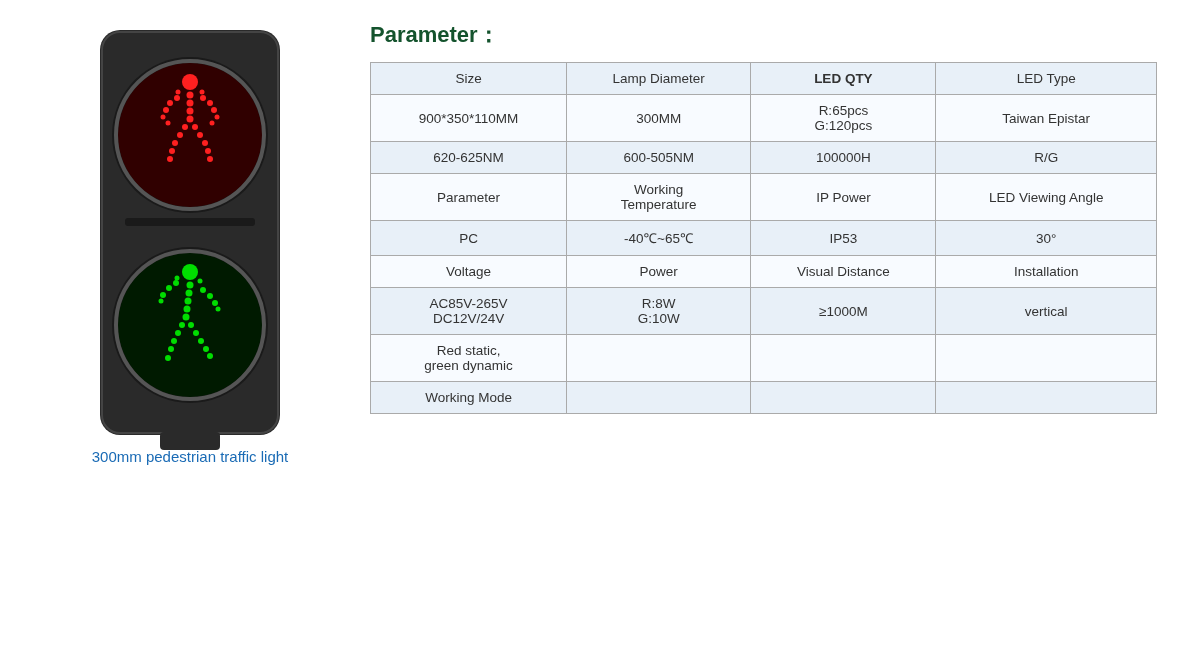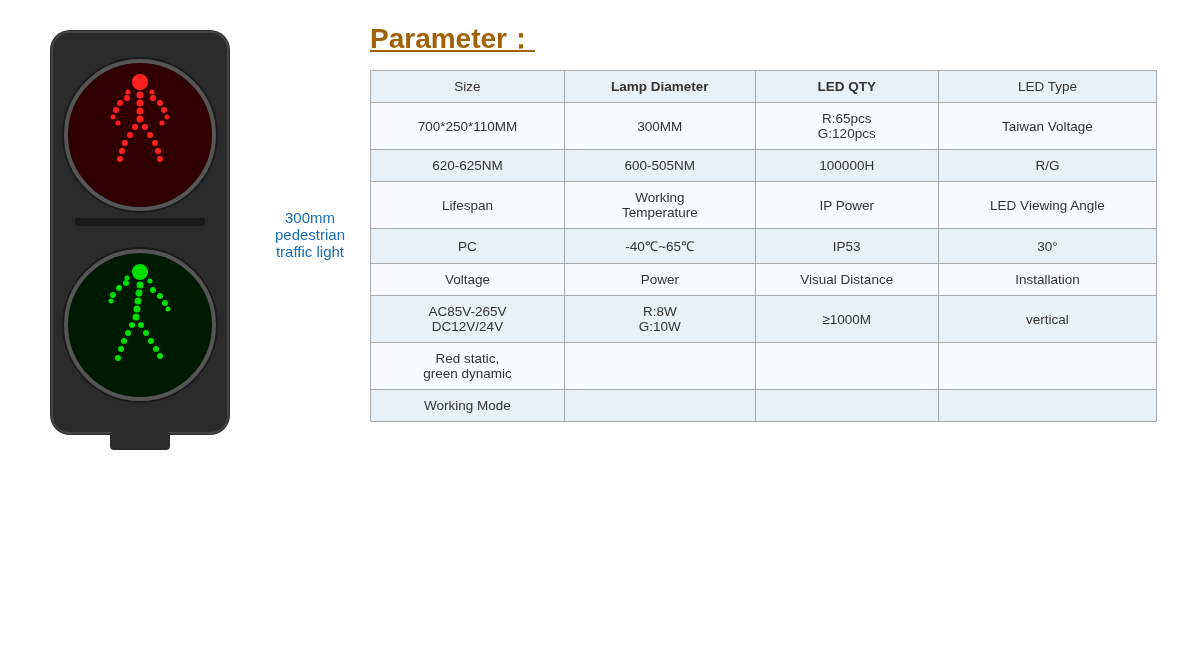--- a/index.html
+++ b/index.html
@@ -12,21 +12,21 @@
       color: #333;
       overflow: hidden;
       display: flex;
       align-items: flex-start;
       padding: 20px;
     }
 
     .left-panel {
       width: 340px;
       display: flex;
-      flex-direction: row;
+      flex-direction: column;
       align-items: center;
       flex-shrink: 0;
     }
 
     
     .tl-svg-wrap {
       width: 240px;
       height: 420px;
     }
 
@@ -37,25 +37,24 @@
       text-align: center;
     }
 
     
     .right-panel {
       flex: 1;
       padding-left: 10px;
     }
 
     .param-title {
-      font-size: 28px;
-      color: #a16207;
+      font-size: 22px;
+      color: #14532d;
       font-weight: bold;
       margin-bottom: 12px;
-      text-decoration: underline;
     }
 
     table {
       border-collapse: collapse;
       width: 100%;
     }
 
     td {
       border: 1px solid #aaa;
       padding: 8px 10px;
@@ -174,38 +173,38 @@
   </div>
   <div class="caption">300mm pedestrian traffic light</div>
 </div>
 
 <div class="right-panel">
   <div class="param-title">Parameter：</div>
   <table>
     <tbody id="table-body">
     <tr class="header-row">
           <td style="font-weight: normal;">Size</td>
-          <td style="font-weight: bold;">Lamp Diameter</td>
+          <td style="font-weight: normal;">Lamp Diameter</td>
           <td style="font-weight: bold;">LED QTY</td>
           <td style="font-weight: normal; margin-top: 32px;">LED Type</td>
         </tr>
         <tr>
-          <td>700*250*110MM</td>
+          <td>900*350*110MM</td>
           <td>300MM</td>
           <td>R:65pcs<br>G:120pcs</td>
-          <td>Taiwan Voltage</td>
+          <td>Taiwan Epistar</td>
         </tr>
         <tr>
           <td>620-625NM</td>
           <td>600-505NM</td>
           <td>100000H</td>
           <td>R/G</td>
         </tr>
         <tr class="header-row">
-          <td>Lifespan</td>
+          <td>Parameter</td>
           <td>Working<br>Temperature</td>
           <td>IP Power</td>
           <td>LED Viewing Angle</td>
         </tr>
         <tr>
           <td>PC</td>
           <td>-40℃~65℃</td>
           <td>IP53</td>
           <td>30°</td>
         </tr>

